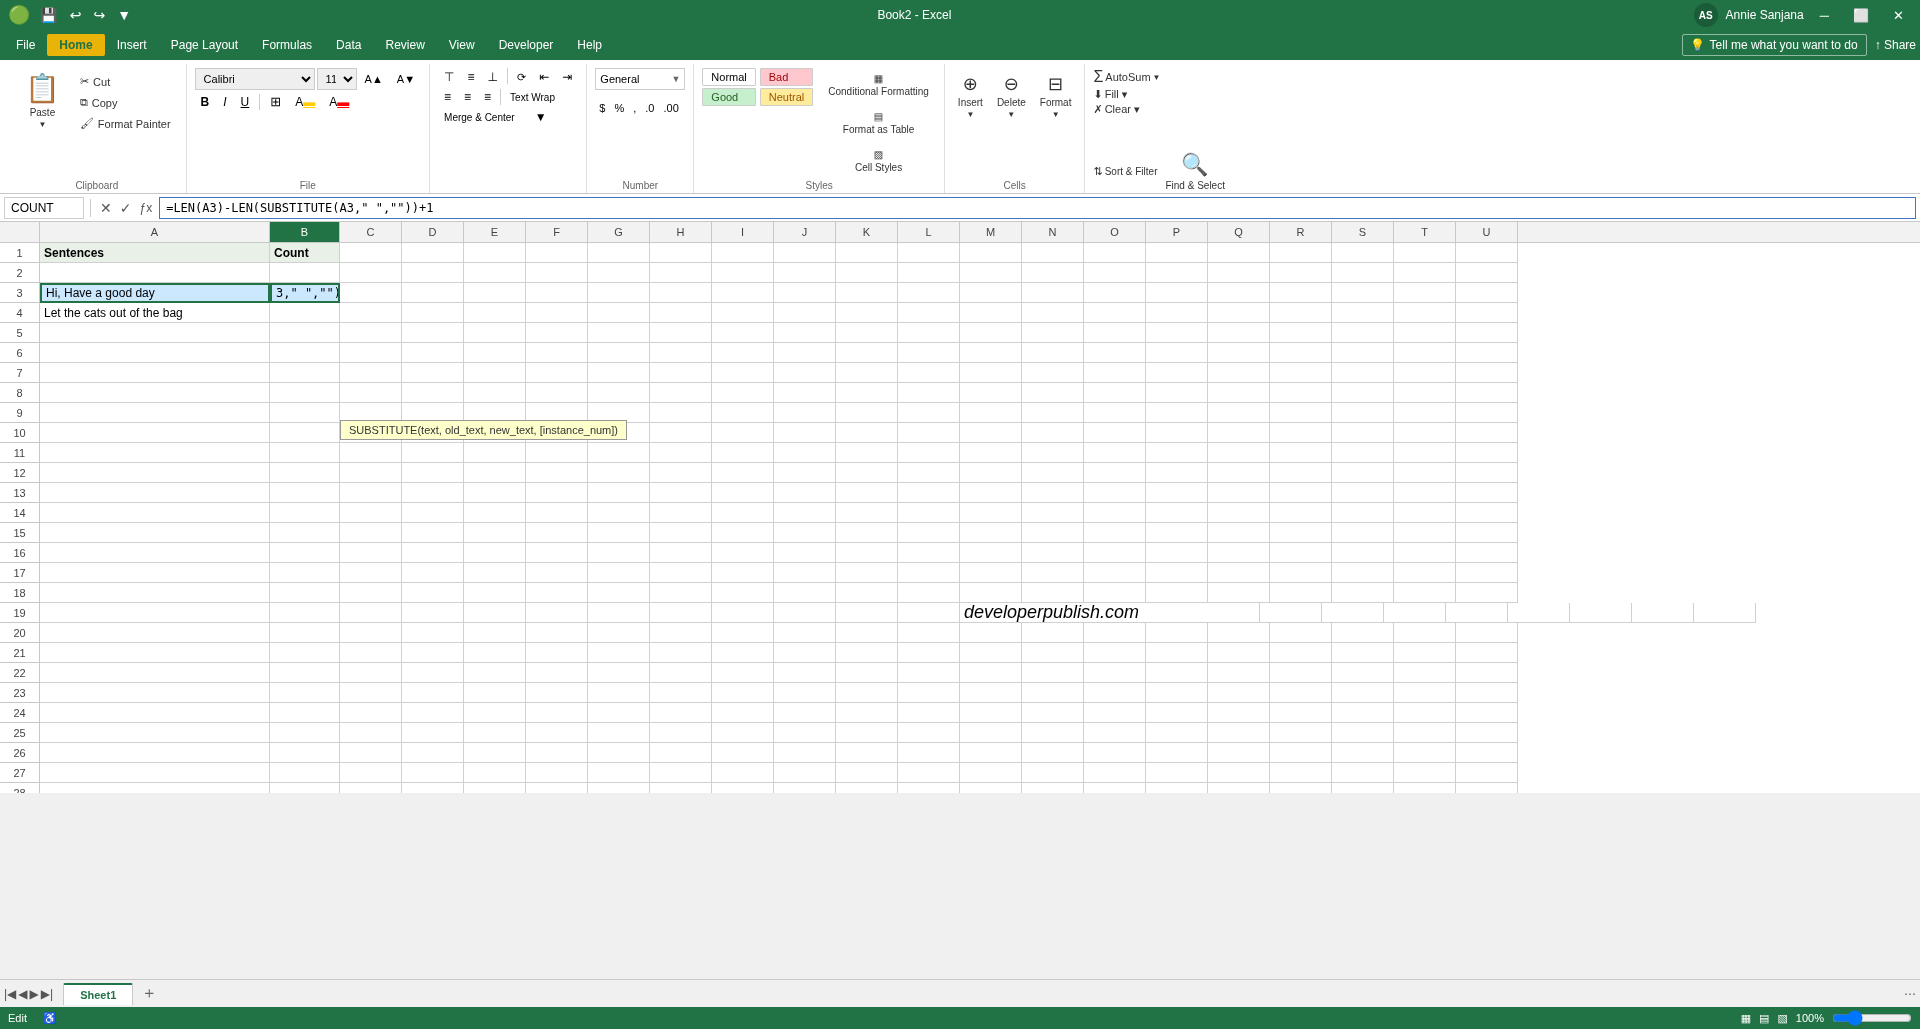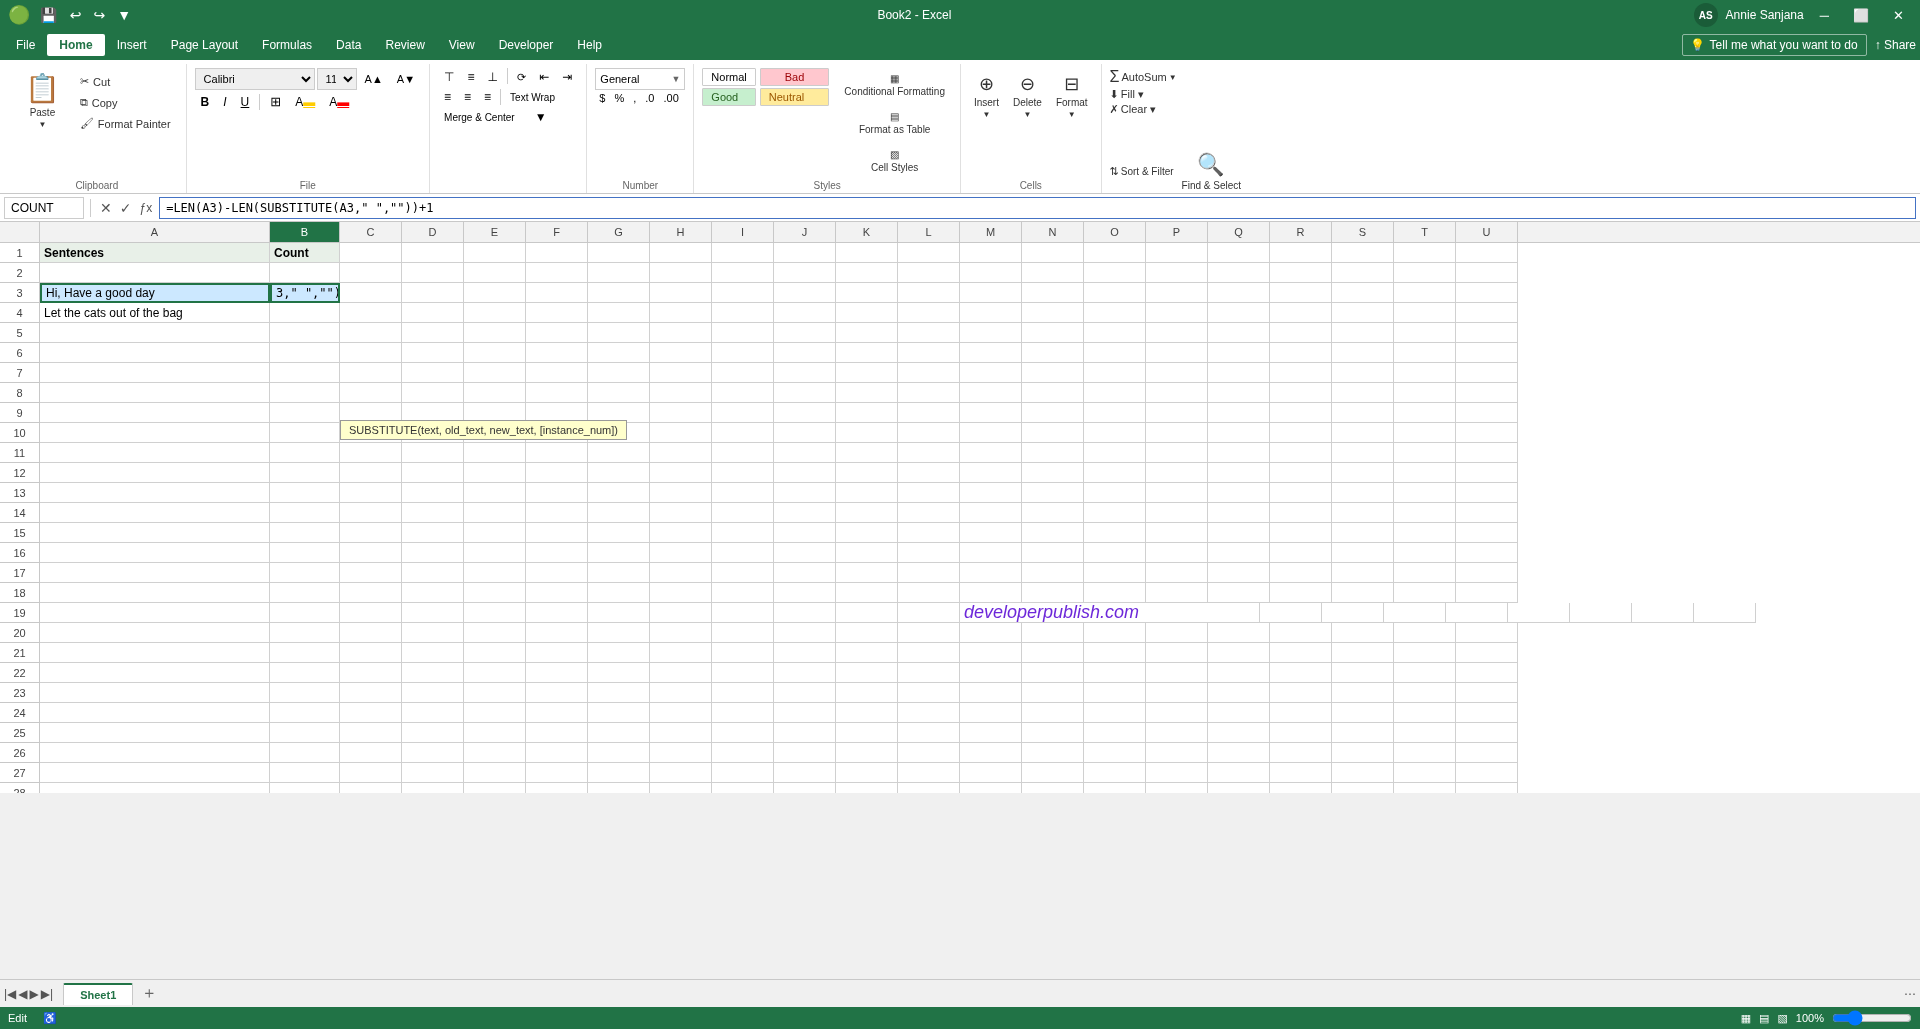--- a/index.html
+++ b/index.html
@@ -33,21 +33,21 @@
       height: 30px;
       padding: 0 4px;
     }
     .menu-item {
       color: white;
       padding: 4px 12px;
       cursor: pointer;
       font-size: 12px;
       border-radius: 2px;
     }
-    .menu-item.active { background: #ffffff; color: #217346; font-weight: 600; text-align: center; }
+    .menu-item.active { background: #eab308; color: #217346; font-weight: 600; text-align: center; }
     .menu-bar-right { margin-left: auto; display: flex; align-items: center; gap: 8px; }
     .tell-me { display: flex; align-items: center; gap: 4px; color: white; font-size: 12px; padding: 3px 8px; border: 1px solid rgba(255,255,255,0.5); border-radius: 2px; cursor: pointer; }
     .share-btn { color: white; font-size: 12px; cursor: pointer; }
 
     
     .ribbon {
       background: #fff;
       border-bottom: 1px solid #c8c8c8;
       padding: 4px 8px 0 8px;
       display: flex;
@@ -418,21 +418,21 @@
       </div>
       <div style="display:flex;gap:8px;">
         <button class="font-btn" style="font-size:10px;white-space:nowrap;">Merge &amp; Center</button>
         <button class="font-btn">▼</button>
       </div>
     </div>
 
   </div>
 
   <div class="ribbon-group">
-    <div class="ribbon-group-content" style="flex-direction:column;gap:0;">
+    <div class="ribbon-group-content" style="flex-direction:column;gap:10px;">
       <div style="display:flex;gap:2px;align-items:center;">
         <div class="number-format-box">
           <span>General</span>
           <span class="expand-icon">▼</span>
         </div>
       </div>
       <div style="display:flex;gap:1px;">
         <button class="number-btn">$</button>
         <button class="number-btn">%</button>
         <button class="number-btn">,</button>
@@ -444,21 +444,21 @@
   </div>
 
   <div class="ribbon-group">
     <div class="ribbon-group-content" style="flex-direction:column;gap:2px;">
       <div style="display:flex;gap:4px;">
         <div style="display:flex;flex-direction:column;gap:2px;">
           <div class="style-cell style-normal" style="font-size:11px;border:1px solid #ccc;padding:2px 8px;cursor:pointer;">Normal</div>
           <div class="style-cell style-good" style="font-size:11px;padding:2px 8px;cursor:pointer;">Good</div>
         </div>
         <div style="display:flex;flex-direction:column;gap:2px;">
-          <div class="style-cell style-bad" style="font-size:11px;padding:2px 24px;cursor:pointer;">Bad</div>
+          <div class="style-cell style-bad" style="font-size:11px;padding:2px 8px;cursor:pointer;">Bad</div>
           <div class="style-cell style-neutral" style="font-size:11px;padding:2px 8px;cursor:pointer;">Neutral</div>
         </div>
         <div style="display:flex;flex-direction:column;gap:4px;padding-left:4px;">
           <button class="cond-format-btn">
             <span>▦</span>
             <span>Conditional Formatting</span>
           </button>
           <button class="cond-format-btn">
             <span>▤</span>
             <span>Format as Table</span>
@@ -1017,21 +1017,21 @@
           <div class="cell col-c"></div>
           <div class="cell col-d"></div>
           <div class="cell col-e"></div>
           <div class="cell col-f"></div>
           <div class="cell col-g"></div>
           <div class="cell col-h"></div>
           <div class="cell col-other"></div>
           <div class="cell col-other"></div>
           <div class="cell col-other"></div>
           <div class="cell col-other"></div>
-          <div class="cell col-other watermark" style="font-size:18px;font-style:italic;color:#6d28d9;min-width:300px;">developerpublish.com</div>
+          <div class="cell col-other watermark" style="font-size:18px;font-style:italic;color:#000000;min-width:300px;">developerpublish.com</div>
           <div class="cell col-other"></div>
           <div class="cell col-other"></div>
           <div class="cell col-other"></div>
           <div class="cell col-other"></div>
           <div class="cell col-other"></div>
           <div class="cell col-other"></div>
           <div class="cell col-other"></div>
           <div class="cell col-other"></div>
         </div>
 

